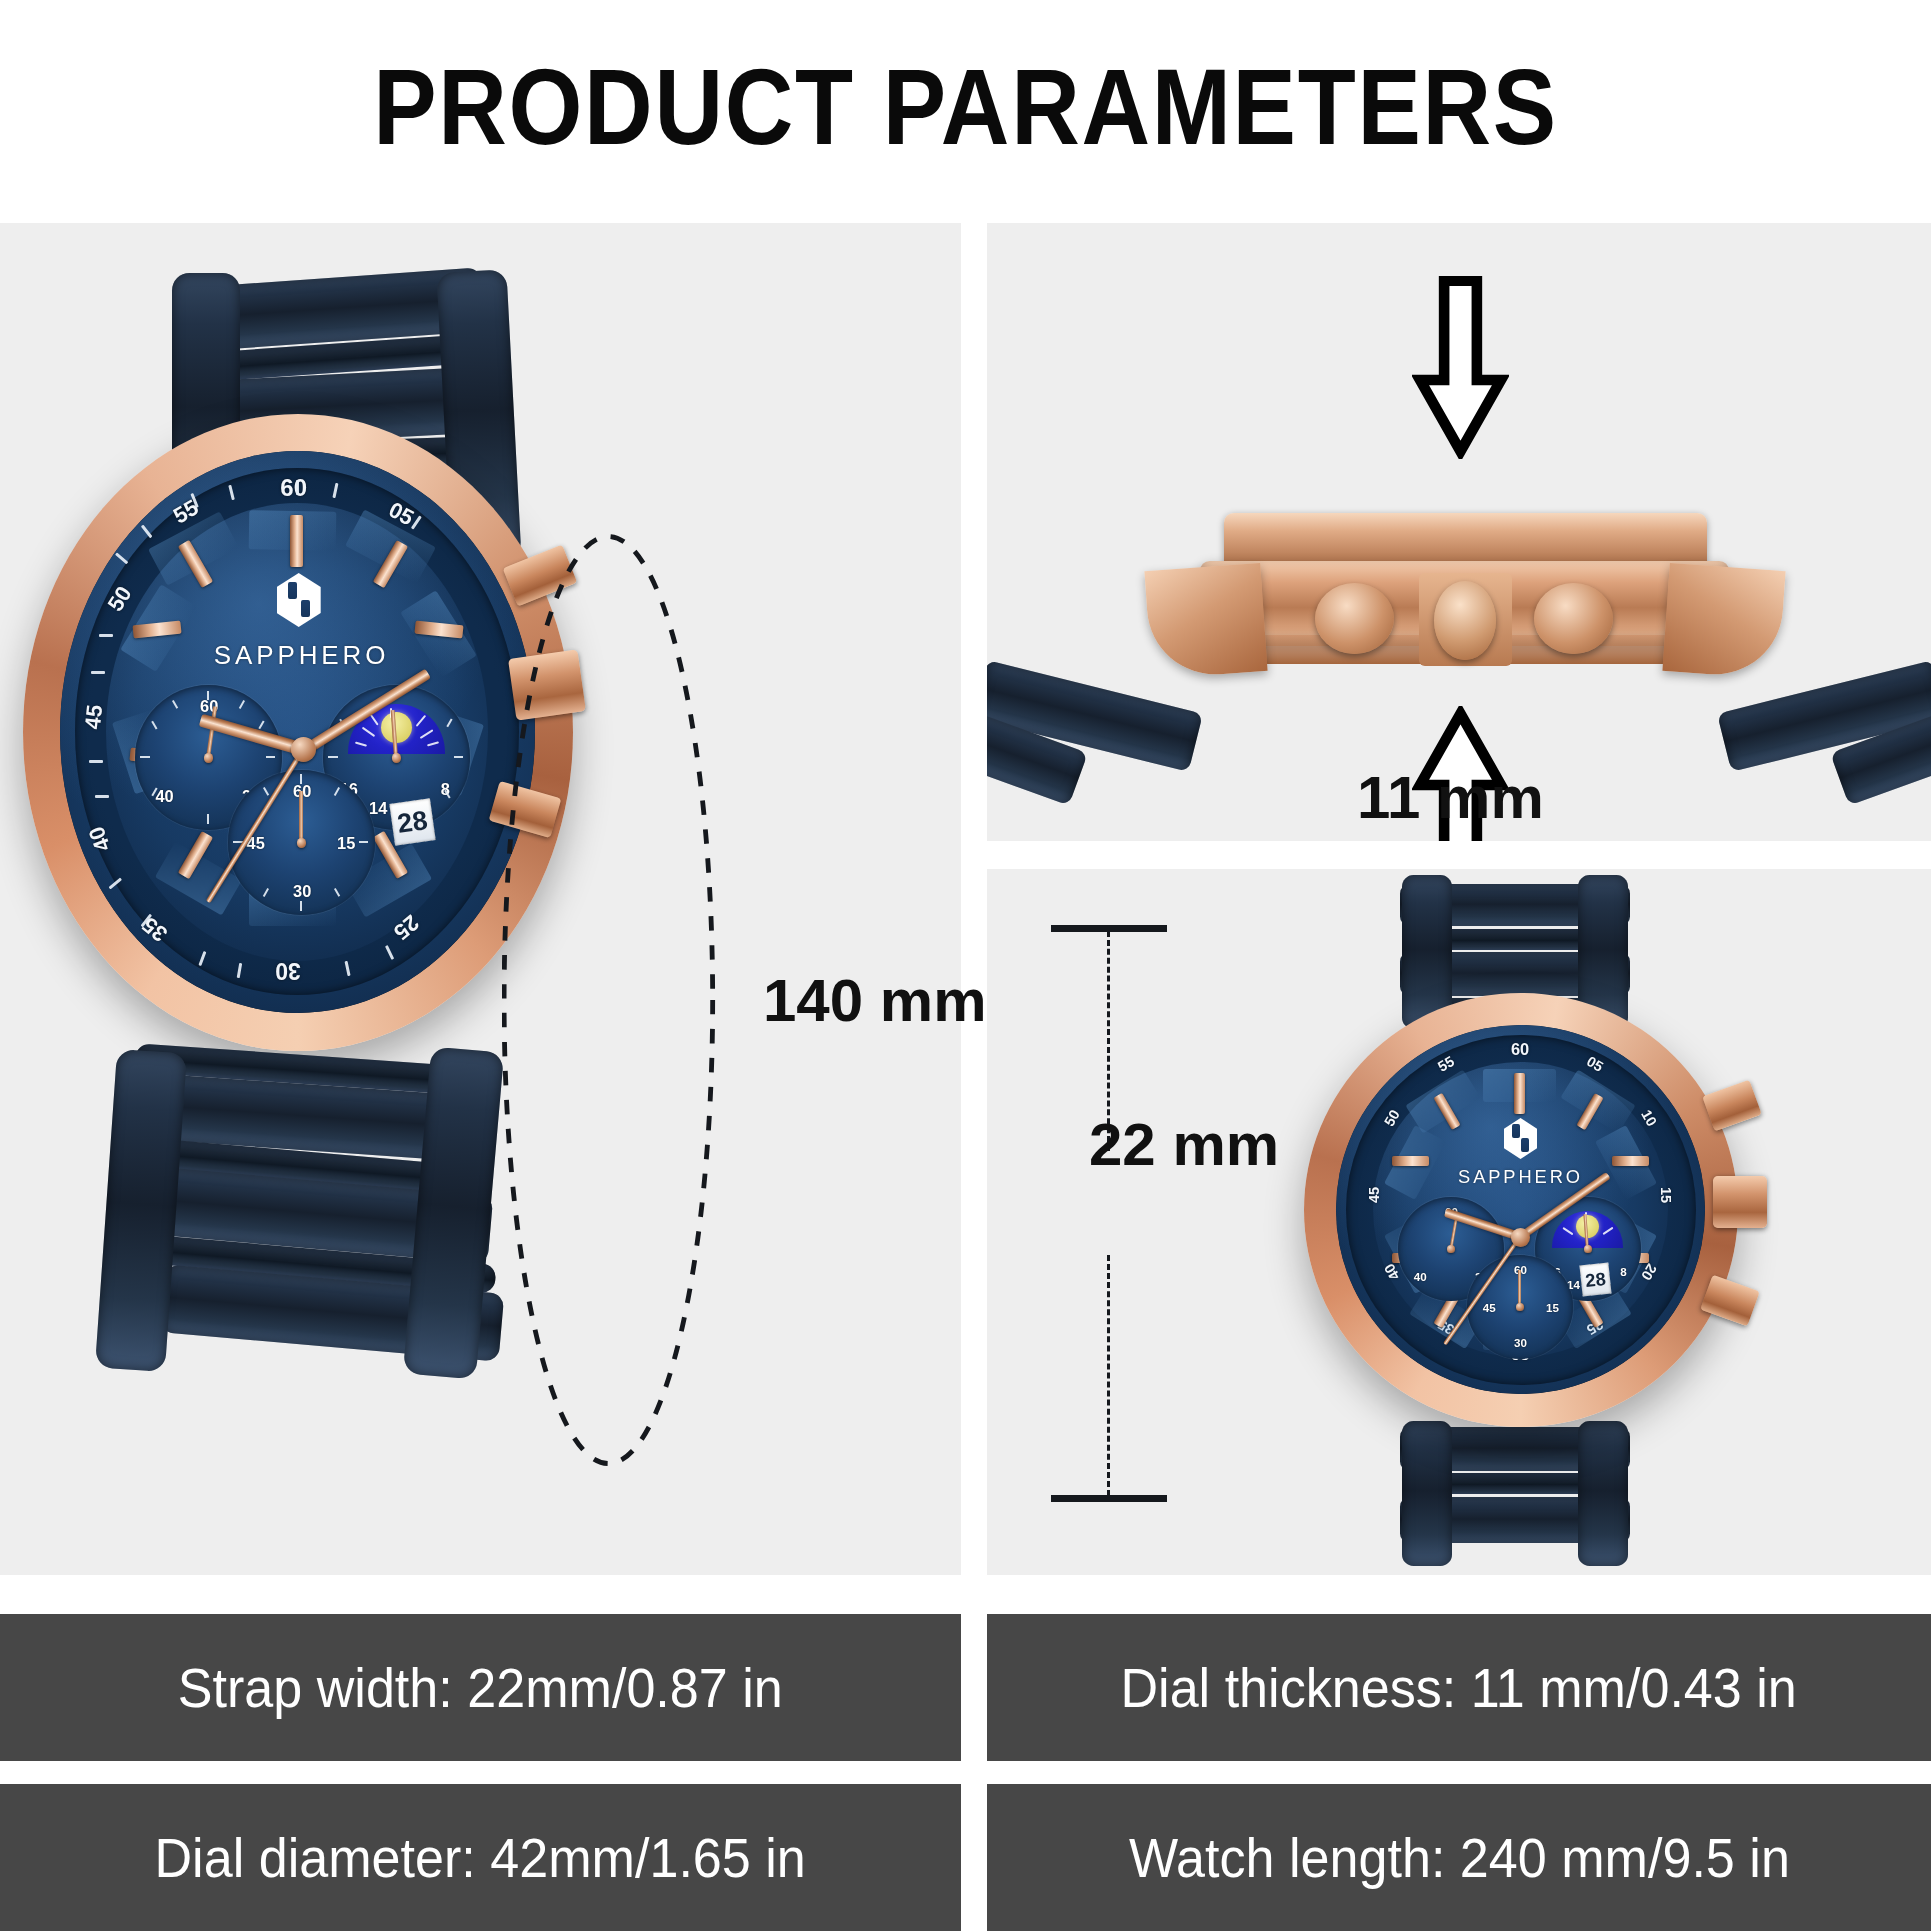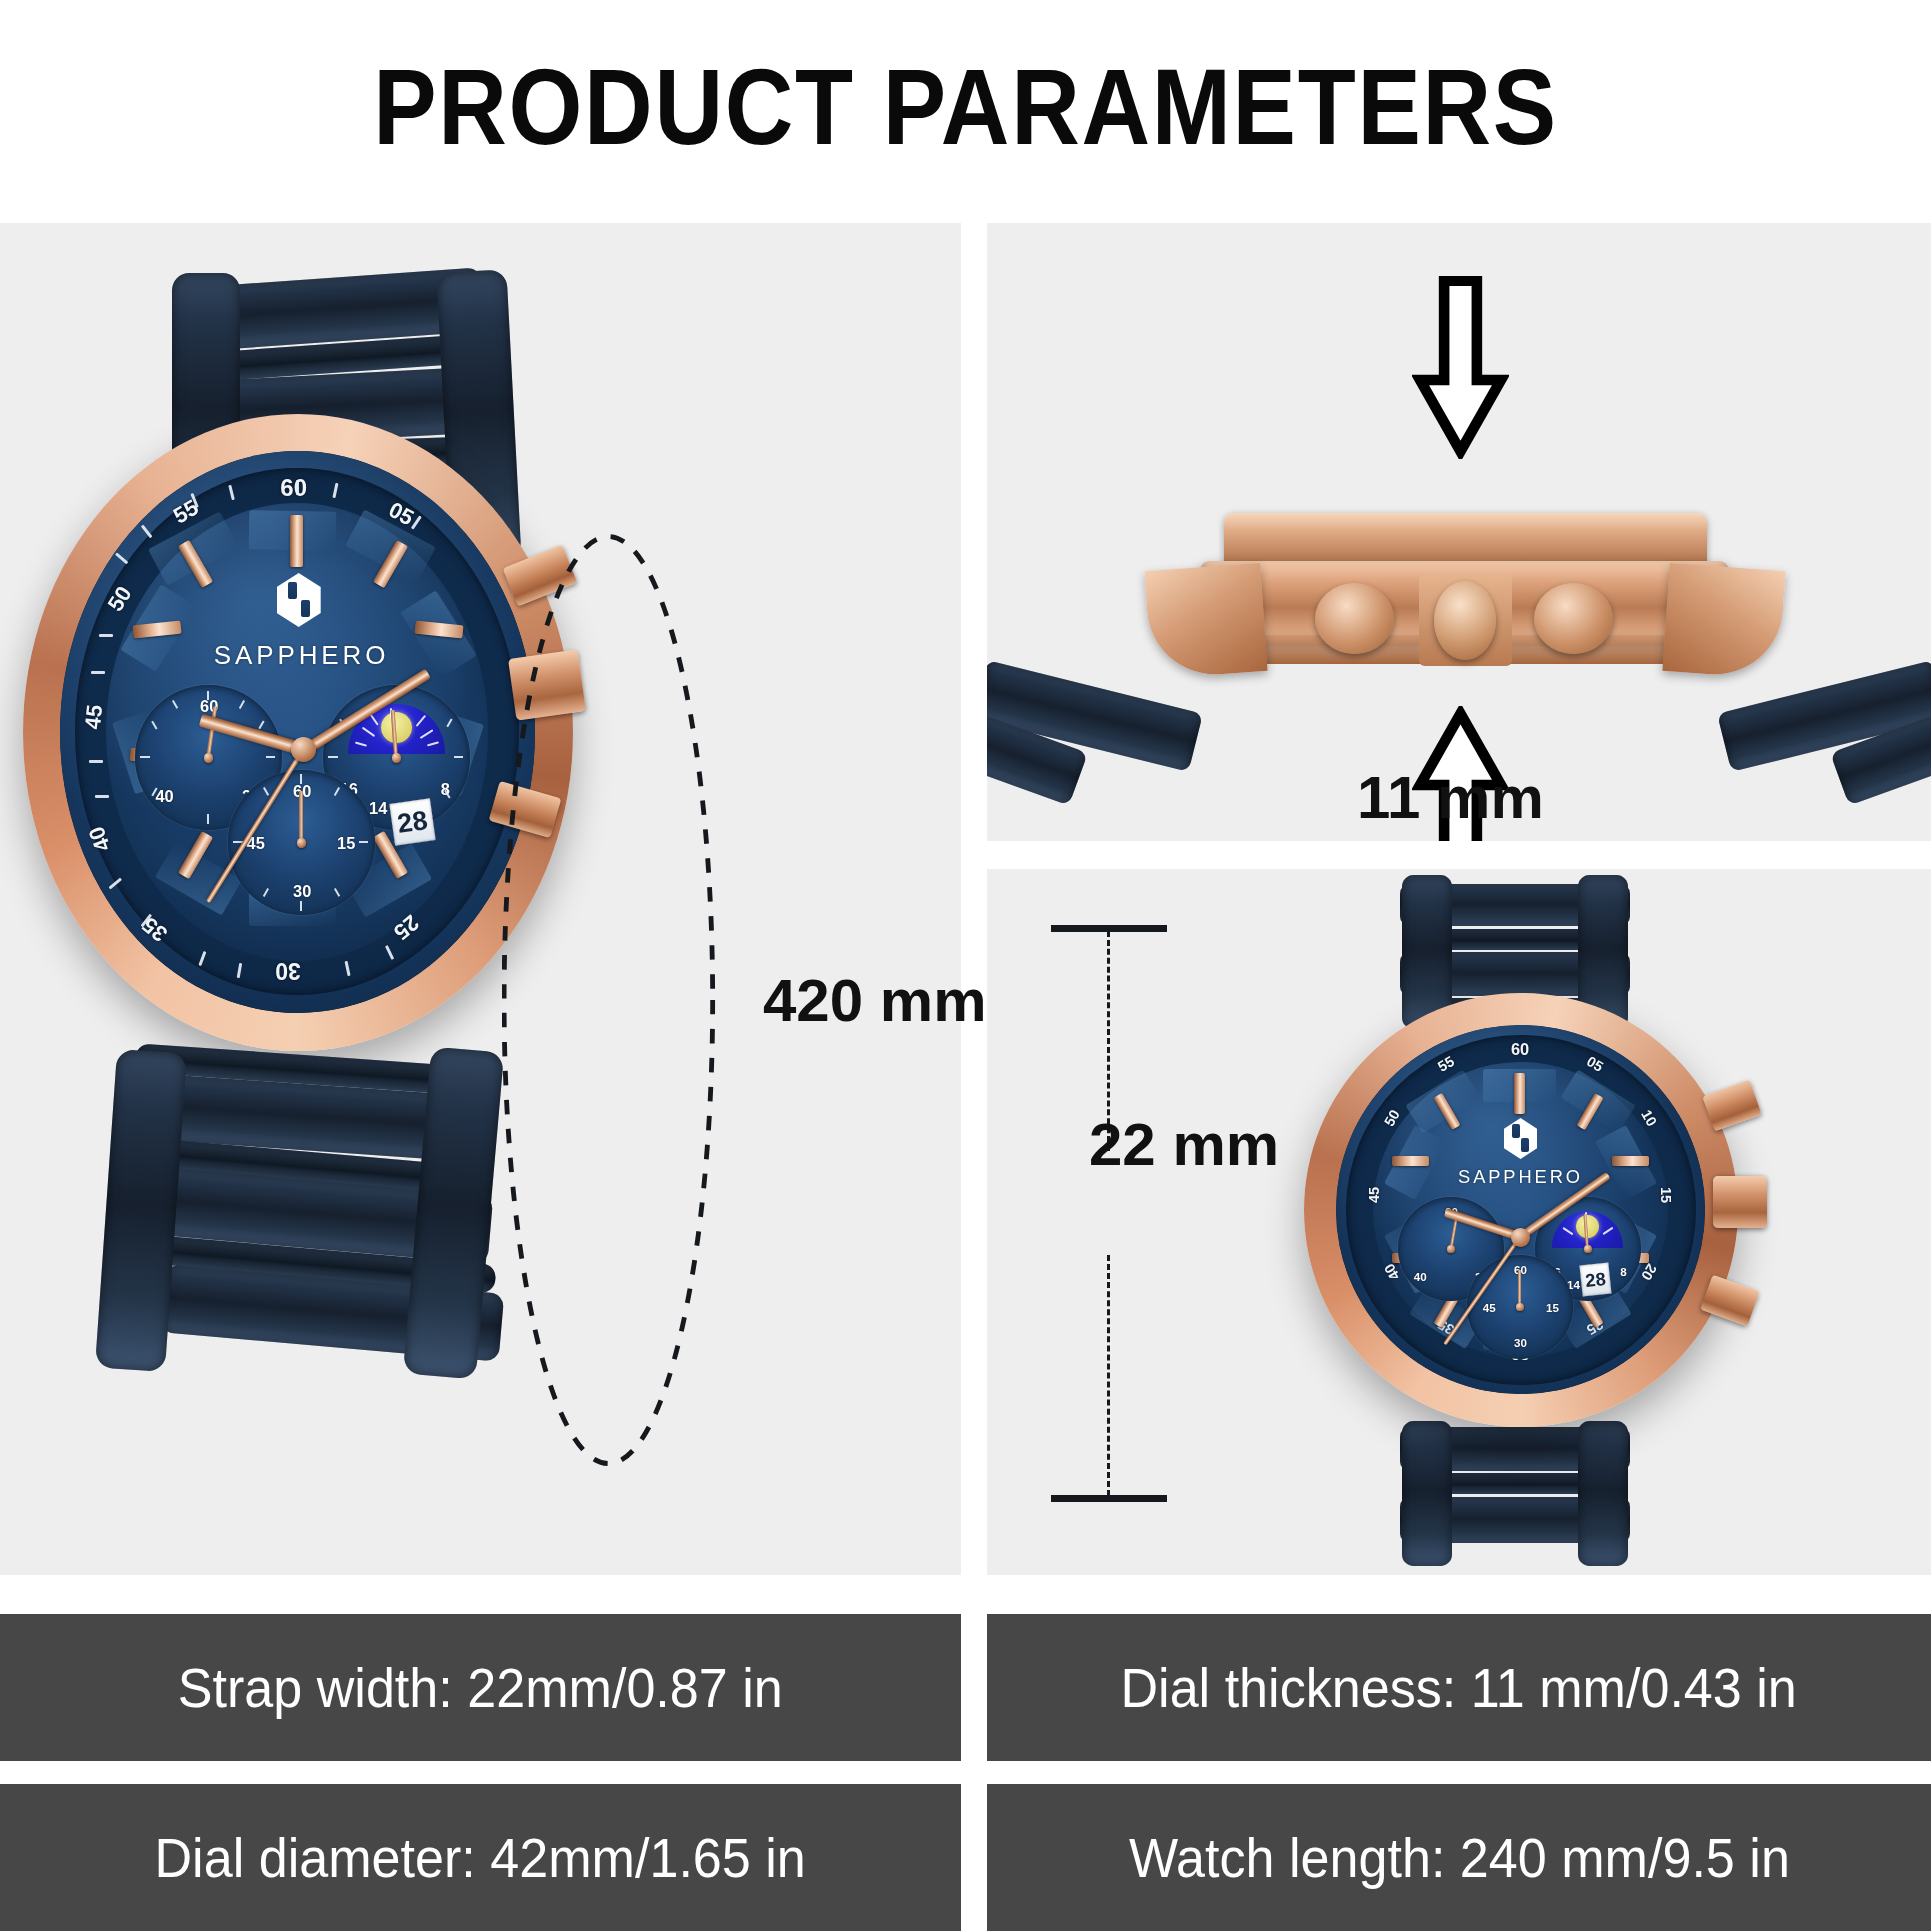--- a/index.html
+++ b/index.html
@@ -359,21 +359,21 @@
     <div class="brc-link" style="left:162px;top:1056px;width:340px;height:68px;transform:rotate(5deg);"></div>
     <div class="brc-link" style="left:106px;top:828px;width:70px;height:319px;border-radius:17.4px;transform:rotate(4deg);"></div>
     <div class="brc-link" style="left:417px;top:826px;width:73px;height:328px;border-radius:17.4px;transform:rotate(5deg);"></div>
   </div>
 
   <svg style="position:absolute;left:502px;top:270px;width:290px;height:1014px;" viewBox="0 0 300 1050">
     <ellipse cx="110" cy="525" rx="108" ry="480" fill="none" stroke="#15181d" stroke-width="5" stroke-dasharray="15 15"></ellipse>
   </svg>
 </div>
 
-<div class="dim-text" style="left:763px;top:966px;font-size:60px;">420 mm</div>
+<div class="dim-text" style="left:763px;top:966px;font-size:60px;">140 mm</div>
 
 <div class="panel" id="panel-side">
 
   <svg class="arrow-outline" style="left:425px;top:53px;width:97px;height:183px;" viewBox="0 0 100 190">
     <polygon points="33,5 67,5 67,108 92,108 50,182 8,108 33,108" fill="#ffffff" stroke="#000000" stroke-width="11" stroke-linejoin="miter"></polygon>
   </svg>
 
   <div class="brc-link" style="left:-9.7px;top:463px;width:222px;height:60px;transform:rotate(14deg);border-radius:9.7px;"></div>
   <div class="brc-link" style="left:-58px;top:502px;width:154px;height:56px;transform:rotate(20deg);border-radius:9.7px;"></div>
 

